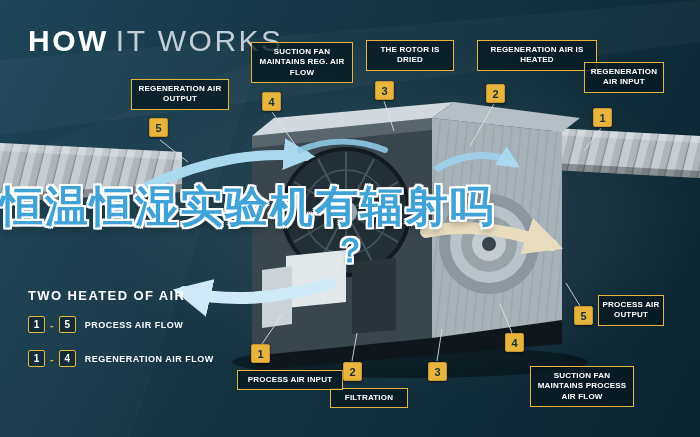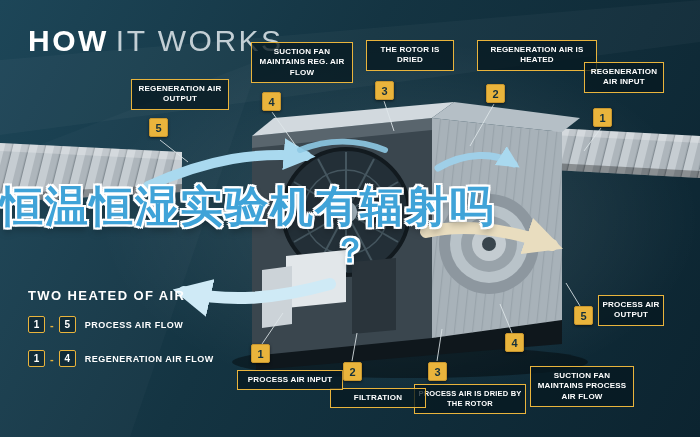--- a/index.html
+++ b/index.html
@@ -23,21 +23,21 @@
             border-radius:2px; border:1px solid #c8962e; box-shadow:0 1px 3px rgba(0,0,0,0.55); z-index:4; }
 
   #b0 { left:131px; top:79px;  width:98px; }   #n0 { left:149px; top:118px; }
   #b1 { left:251px; top:42px;  width:102px; }  #n1 { left:262px; top:92px; }
   #b2 { left:366px; top:40px;  width:88px; }   #n2 { left:375px; top:81px; }
   #b3 { left:477px; top:40px;  width:120px; }  #n3 { left:486px; top:84px; }
   #b4 { left:584px; top:62px;  width:80px; }   #n4 { left:593px; top:108px; }
   #b5 { left:598px; top:295px; width:66px; }   #n5 { left:574px; top:306px; }
   #b6 { left:530px; top:322px; width:104px;margin-top:44px; }  #n6 { left:505px; top:333px; }
   #b7 { left:414px; top:384px; width:112px; font-size:7.5px; }  #n7 { left:428px; top:362px; }
-  #b8 { left:330px; top:388px; width:96px; }   #n8 { left:343px; top:362px; }
+  #b8 { left:330px; top:388px; width:78px; }   #n8 { left:343px; top:362px; }
   #b9 { left:237px; top:370px; width:106px; }   #n9 { left:251px; top:344px; }
 
   .overlay-line1 { position:absolute; left:0; width:700px; top:178px; z-index:6;
     font-size:43px; font-weight:700; letter-spacing:2px; color:#3FA3D8;
     font-family:"DejaVu Sans","Liberation Sans",sans-serif;
     text-shadow:-2px -2px 0 #fff, 2px -2px 0 #fff, -2px 2px 0 #fff, 2px 2px 0 #fff,
                  0 -2px 0 #fff, 0 2px 0 #fff, -2px 0 0 #fff, 2px 0 0 #fff, 0 5px 7px rgba(0,0,0,0.35); }
   .overlay-line2 { position:absolute; left:0; width:700px; top:228px; text-align:center; z-index:6;
     font-size:34px; font-weight:700; color:#3FA3D8;
     font-family:"DejaVu Sans","Liberation Sans",sans-serif;
@@ -166,21 +166,20 @@
 
   <div class="title"><span class="b">HOW</span><span class="l">IT WORKS</span></div>
 
   <div class="co-box" id="b1">SUCTION FAN MAINTAINS REG. AIR FLOW</div>
   <div class="co-box" id="b0">REGENERATION AIR OUTPUT</div>
   <div class="co-box" id="b2">THE ROTOR IS DRIED</div>
   <div class="co-box" id="b3">REGENERATION AIR IS HEATED</div>
   <div class="co-box" id="b4">REGENERATION AIR INPUT</div>
   <div class="co-box" id="b5">PROCESS AIR OUTPUT</div>
   <div class="co-box" id="b6">SUCTION FAN MAINTAINS PROCESS AIR FLOW</div>
-  <div class="co-box" id="b7">PROCESS AIR IS DRIED BY THE ROTOR</div>
   <div class="co-box" id="b8">FILTRATION</div>
   <div class="co-box" id="b9">PROCESS AIR INPUT</div>
 
   <div class="co-num" id="n0">5</div>
   <div class="co-num" id="n1">4</div>
   <div class="co-num" id="n2">3</div>
   <div class="co-num" id="n3">2</div>
   <div class="co-num" id="n4">1</div>
   <div class="co-num" id="n5">5</div>
   <div class="co-num" id="n6">4</div>

